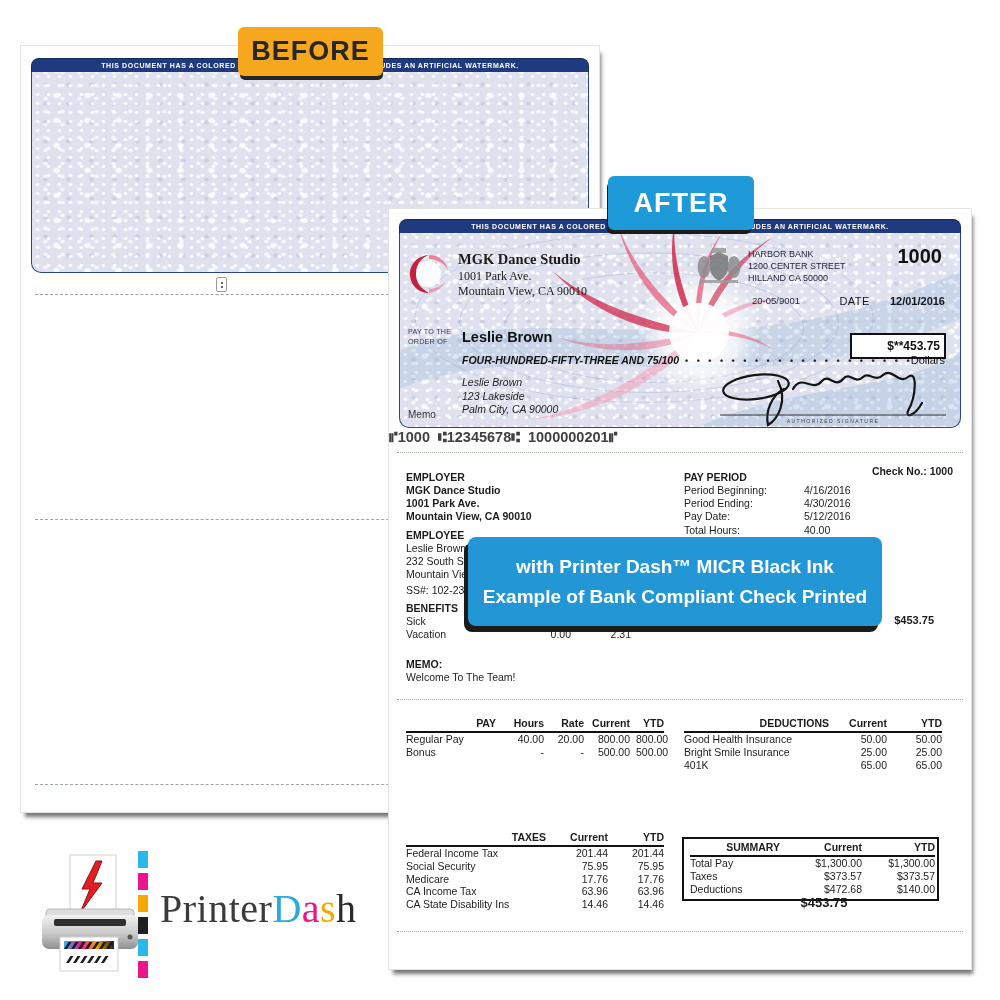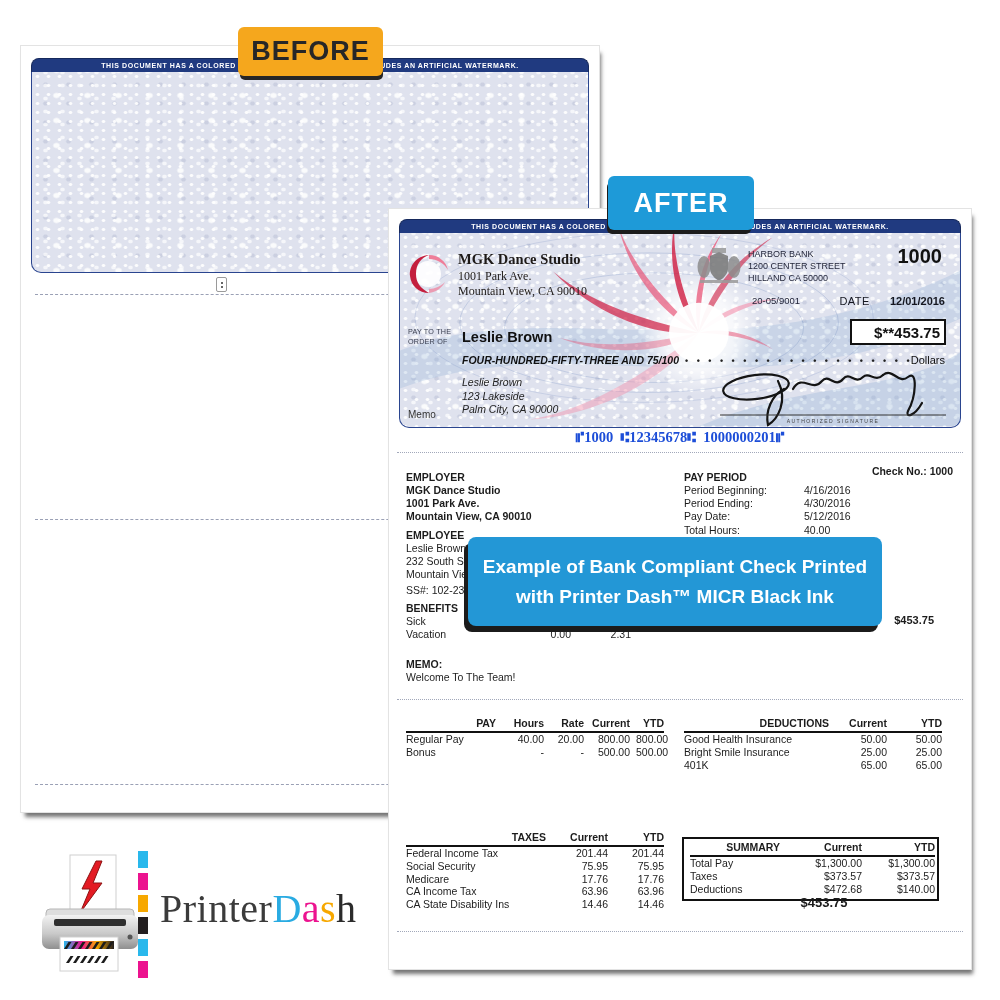--- a/index.html
+++ b/index.html
@@ -54,38 +54,38 @@
   .serif{font-family:"Liberation Serif",serif;}
   #company-block{left:58px;top:17px;line-height:1.28;color:#1e1a18;}
   #company-block .cname{font-weight:bold;font-size:14.5px;}
   #company-block .caddr{font-size:12px;}
   #bank-block{left:348px;top:15px;font-size:9px;line-height:1.35;color:#23263a;}
   #fraction{left:352px;top:62px;font-size:9.5px;color:#23263a;}
   #chknum{right:18px;top:12px;font-size:20px;font-weight:bold;color:#111;}
   #date-row{right:15px;top:62px;display:flex;gap:20px;font-size:11px;color:#14161f;}
   #date-row .dl{letter-spacing:.5px;}
   #date-row .dv{font-weight:bold;}
-  #amount-box{right:14px;top:86px;width:88px;height:22px;background:#fff;border:2px solid #111;
+  #amount-box{right:14px;top:100px;width:88px;height:22px;background:#fff;border:2px solid #111;
         display:flex;align-items:center;justify-content:flex-end;padding-right:4px;
-        font-weight:bold;font-size:15px;color:#111;}
+        font-weight:bold;font-size:12px;color:#111;}
   #payto{left:8px;top:94px;font-size:7.2px;color:#3c4152;line-height:1.4;letter-spacing:.2px;}
   #payee{left:62px;top:96px;font-weight:bold;font-size:14.5px;color:#111;}
   #amount-words-row{left:62px;right:15px;top:121px;display:flex;align-items:baseline;color:#111;}
   #amount-words-row .words{font-weight:bold;font-style:italic;font-size:10.5px;white-space:nowrap;}
   #amount-words-row .dots{flex:1;overflow:hidden;white-space:nowrap;font-size:9px;font-weight:bold;
         letter-spacing:3px;padding:0 6px;color:#222;}
   #amount-words-row .dollars{font-size:11px;}
   #payee-addr{left:62px;top:143px;font-style:italic;font-size:10.5px;line-height:1.3;color:#222;}
   #memo-label{left:8px;bottom:7px;font-size:10px;color:#333;}
   #sig-area{right:10px;top:128px;width:232px;height:66px;}
   .decor{position:absolute;inset:0;pointer-events:none;}
 
   
-  #micr{left:0;right:0;top:220px;text-align:center;font-family:Liberation Serif, serif;
-        font-size:14.5px;font-weight:bold;color:#1d4ed8;white-space:pre;}
+  #micr{left:0;right:0;top:220px;font-family:Liberation Sans, sans-serif;
+        font-size:14.5px;font-weight:bold;color:#404040;white-space:pre;}
 
   
   .b{font-weight:bold;}
   .stub-text{font-size:10.5px;line-height:1.25;}
   #check-no{right:18px;top:256px;font-size:10.5px;font-weight:bold;}
   #employer-block{left:17px;top:262px;}
   #payperiod-block{left:295px;top:262px;}
   .kv{display:grid;grid-template-columns:120px auto;}
   #employee-block{left:17px;top:320px;}
   #ssn{left:17px;top:375px;font-size:10.5px;}
@@ -447,22 +447,22 @@
     </div>
     <div class="abs" id="netpay-bottom">$453.75</div>
 
     <div class="dot-line" style="top:722px;"></div>
   </div>
 
   <div class="badge" id="badge-after">AFTER</div>
   <div class="badge" id="badge-before">BEFORE</div>
 
   <div class="abs" id="callout">
+    <div>with Printer Dash™ MICR Black Ink</div>
     <div>Example of Bank Compliant Check Printed</div>
-    <div>with Printer Dash™ MICR Black Ink</div>
   </div>
 
   <div class="abs" id="brand" style="left:0;top:840px;width:380px;height:150px;">
     <svg class="abs" style="left:40px;top:13px;" width="100" height="122" viewBox="0 0 100 122">
       <defs>
         <linearGradient id="silver" x1="0" y1="0" x2="0" y2="1">
           <stop offset="0%" stop-color="#f2f2f2"></stop>
             <stop offset="55%" stop-color="#c9c9c9"></stop>
             <stop offset="100%" stop-color="#8f8f8f"></stop>
         </linearGradient>

